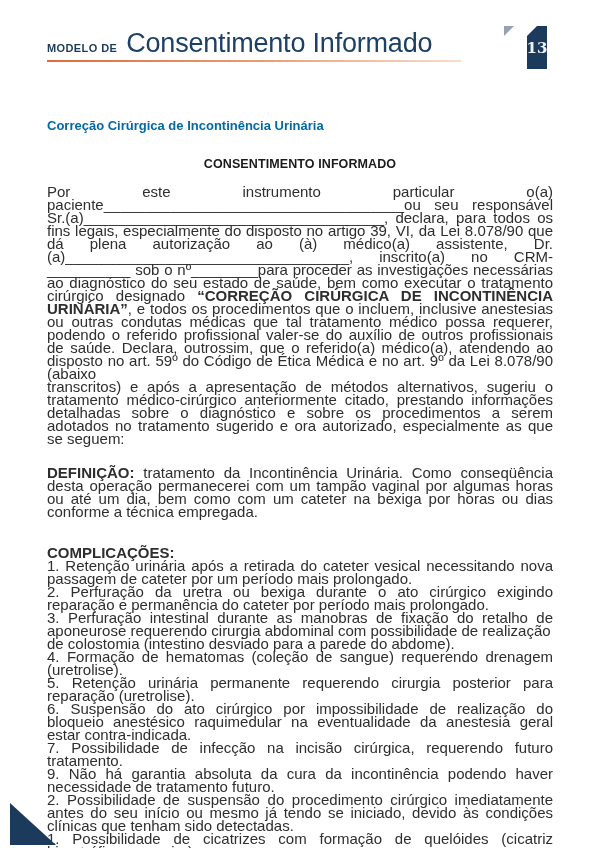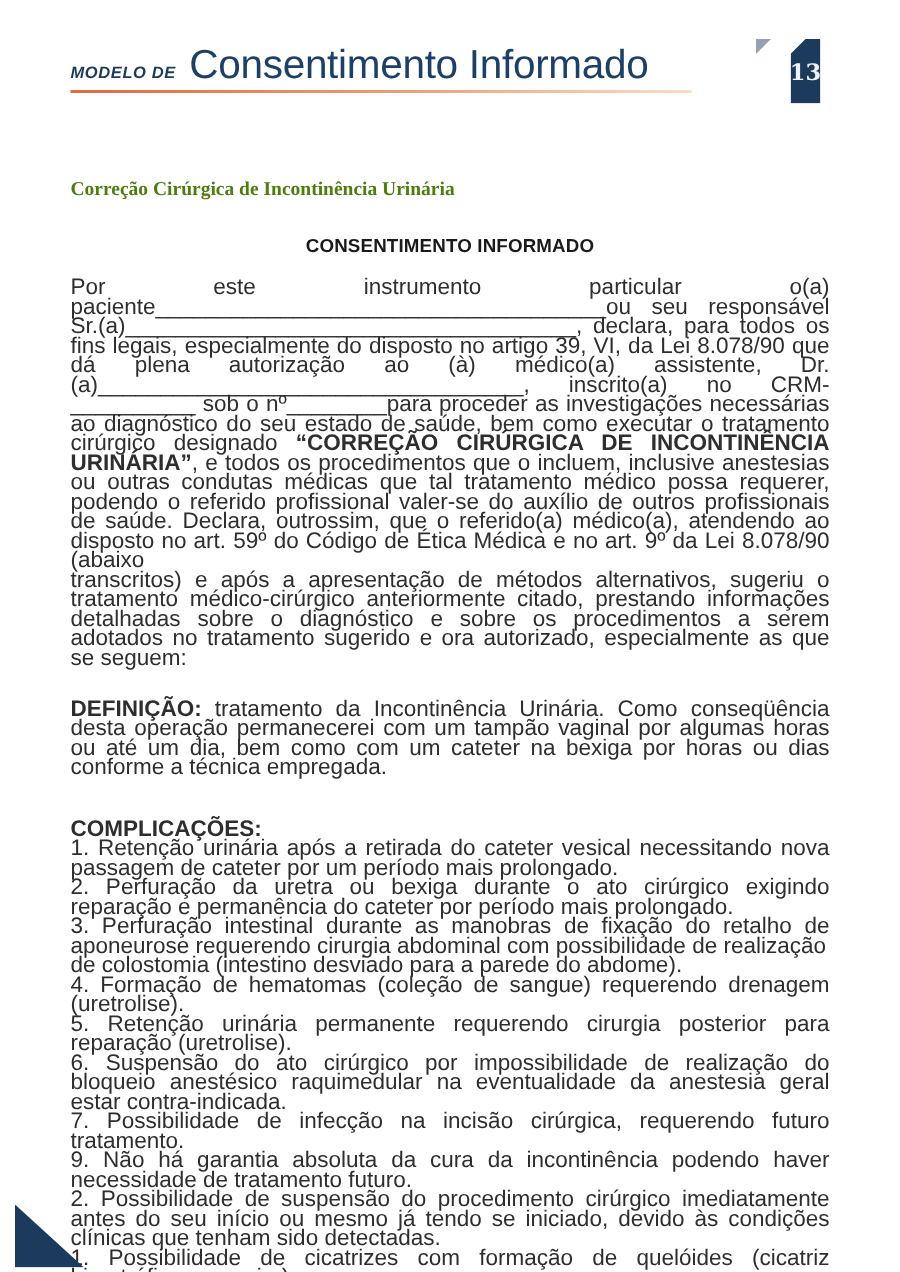--- a/index.html
+++ b/index.html
@@ -5,21 +5,21 @@
   html,body { margin:0; padding:0; background:#ffffff; }
   .page {
     position:relative; width:600px; height:848px; background:#ffffff;
     overflow:hidden; font-family:"Liberation Sans", sans-serif; color:#2e2e2e;
   }
   
   .hdr-row {
     position:absolute; left:47px; top:28px; display:flex; align-items:baseline; gap:9px;
   }
   .kicker {
-    font-size:11px; font-weight:bold; letter-spacing:0.4px; color:#1b3a5c;font-style:italic;
+    font-size:11px; font-weight:bold; letter-spacing:0.4px; color:#1b3a5c;
   }
   .hdr-title {
     font-size:27px; font-weight:400; letter-spacing:-0.2px; color:#1d4066;
   }
   .hdr-rule {
     position:absolute; left:47px; top:60px; width:414px; height:2px;
     background:linear-gradient(to right, #df6c3a, #ec9a6f, #f8ddc9);
   }
   .badge { position:absolute; left:504px; top:26px; width:43px; height:43px; }
   .badge-body {
@@ -30,21 +30,21 @@
   .badge-fold {
     position:absolute; left:0; top:0; width:10px; height:10px; background:#97a1b4;
     clip-path:polygon(0 0, 100% 0, 0 100%);
   }
   .badge-num {
     font-family:"DejaVu Serif", serif; font-weight:bold; font-size:15px; color:#eef1f5;
   }
   
   .content { position:absolute; left:47px; top:118px; width:506px; }
   .doc-heading {
-    font-size:13px; font-weight:bold; color:#4d7c0f; margin:0 0 22px 0; line-height:16px;font-family:Liberation Serif, serif;
+    font-size:13px; font-weight:bold; color:#0369a1; margin:0 0 22px 0; line-height:16px;
   }
   .doc-title {
     font-size:12.5px; font-weight:bold; color:#1a1a1a; text-align:center;
     margin:0 0 13px 0; line-height:16px; letter-spacing:0.1px;
   }
   .body-text { font-size:15px; line-height:13px; text-align:justify; }
   .para { margin:0; }
   .def-block   { margin-top:21px; }
   .comp-label  { margin-top:28px; font-weight:bold; }
   .codes       { margin-top:13px; text-align:left; }

